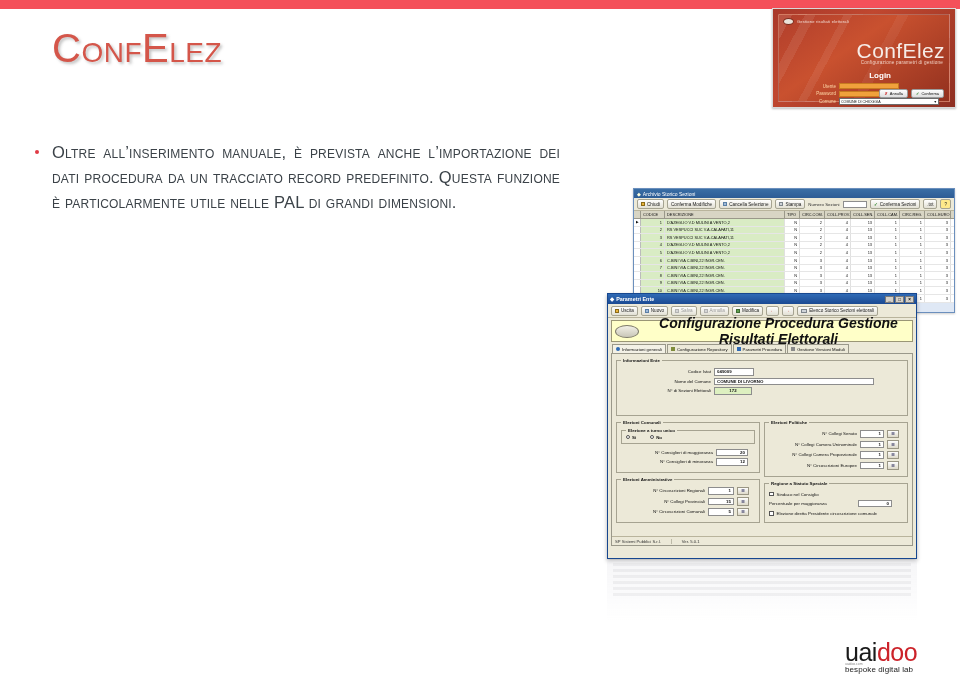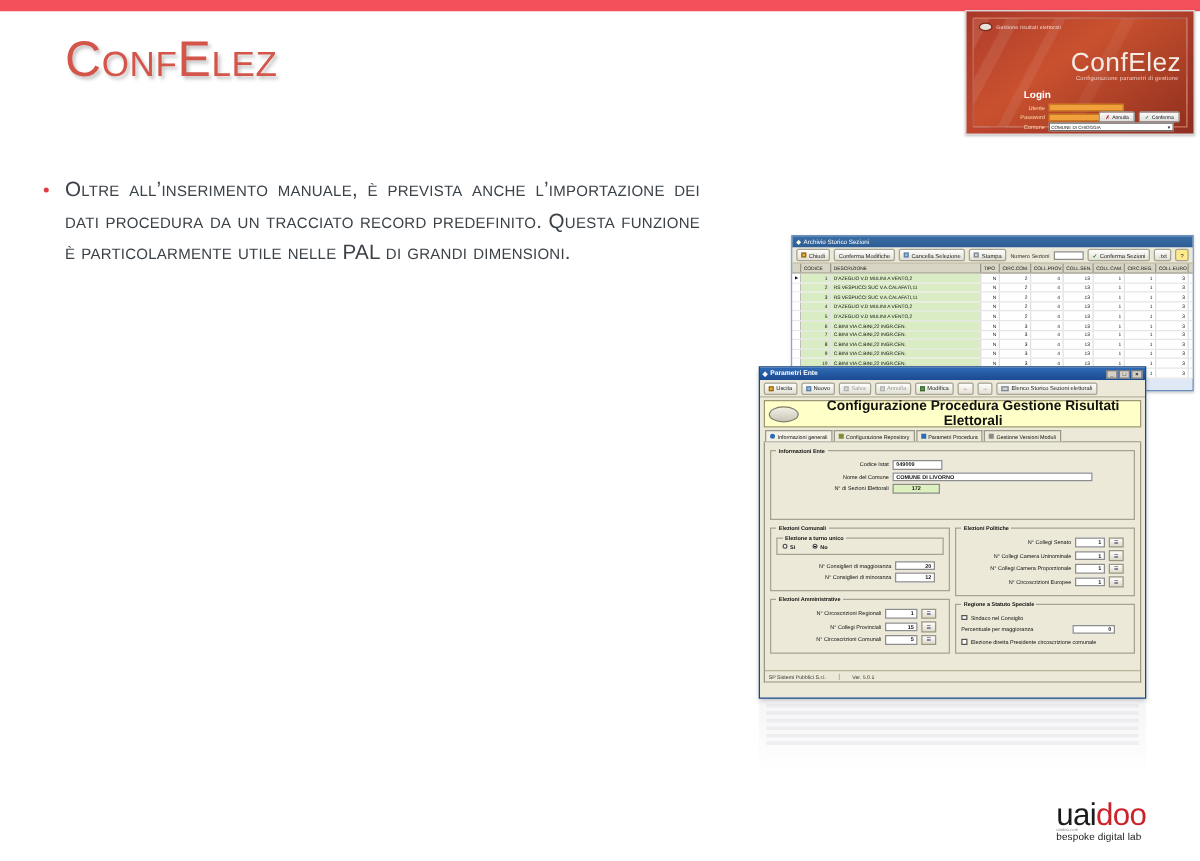--- a/index.html
+++ b/index.html
@@ -86,21 +86,21 @@
   .login-brand{
     position:absolute; left:0; right:4px; top:24px;
     text-align:right; color:#f6ece7;
     font-size:21px; font-weight:300; letter-spacing:.4px;
   }
   .login-sub{
     position:absolute; left:0; right:6px; top:45px;
     text-align:right; color:#f0cfc2; font-size:4.6px; letter-spacing:.2px;
   }
   .login-word{
-    position:absolute; left:0; right:58px; top:56px; 
+    position:absolute; left:0; right:58px; top:56px; text-align:right;
     color:#fff; font-size:8px; font-weight:bold;margin-left:40px;
   }
   .login-form{ position:absolute; left:30px; top:68px; width:144px;}
   .lf-row{ display:flex; align-items:center; gap:3px; margin-bottom:1.5px; }
   .lf-lab{ width:27px; text-align:right; font-size:4.5px; color:#ffd9a8;}
   .lf-inp{
     height:6px; background:#f0a13c; border:1px solid #c77a20;
   }
   .lf-inp.w1{ width:60px; }
   .lf-inp.sel{
@@ -186,22 +186,22 @@
   .pe-banner{
     margin:2px 3px; height:22px; background:#ffffc8; border:1px solid #9a9676;
     display:flex; align-items:center; gap:6px; padding-left:3px;
   }
   .pe-banner .logo{
     width:24px;height:13px;border-radius:50%;
     background:linear-gradient(#f2f0e6,#c9c6b8);
     border:1px solid #7e7b6a; flex:none;
   }
   .pe-banner .btxt{
-    flex:1; text-align:center; font-weight:bold;
-    font-size:11px; color:#111;
+    flex:1; text-align:center; font-style:italic; font-weight:bold;
+    font-size:14px; color:#111;
   }
   .pe-tabs{
     display:flex; gap:1px; margin:0 3px; border-bottom:1px solid #9a988a;
     padding-left:1px;
   }
   .pe-tab{
     background:#ece9d8; border:1px solid #9a988a; border-bottom:none;
     font-size:4.3px; padding:1.5px 3px; display:flex; align-items:center; gap:2px;
     color:#111; white-space:nowrap;
   }

